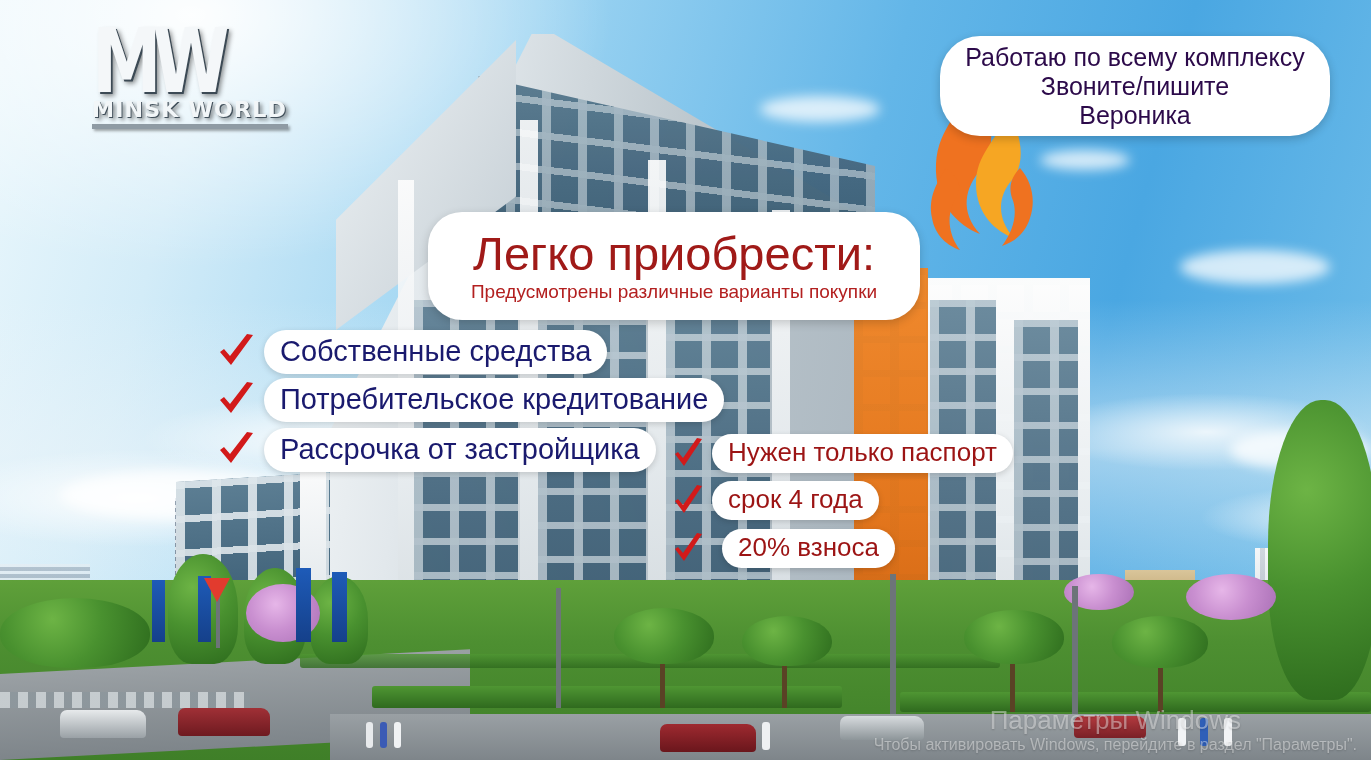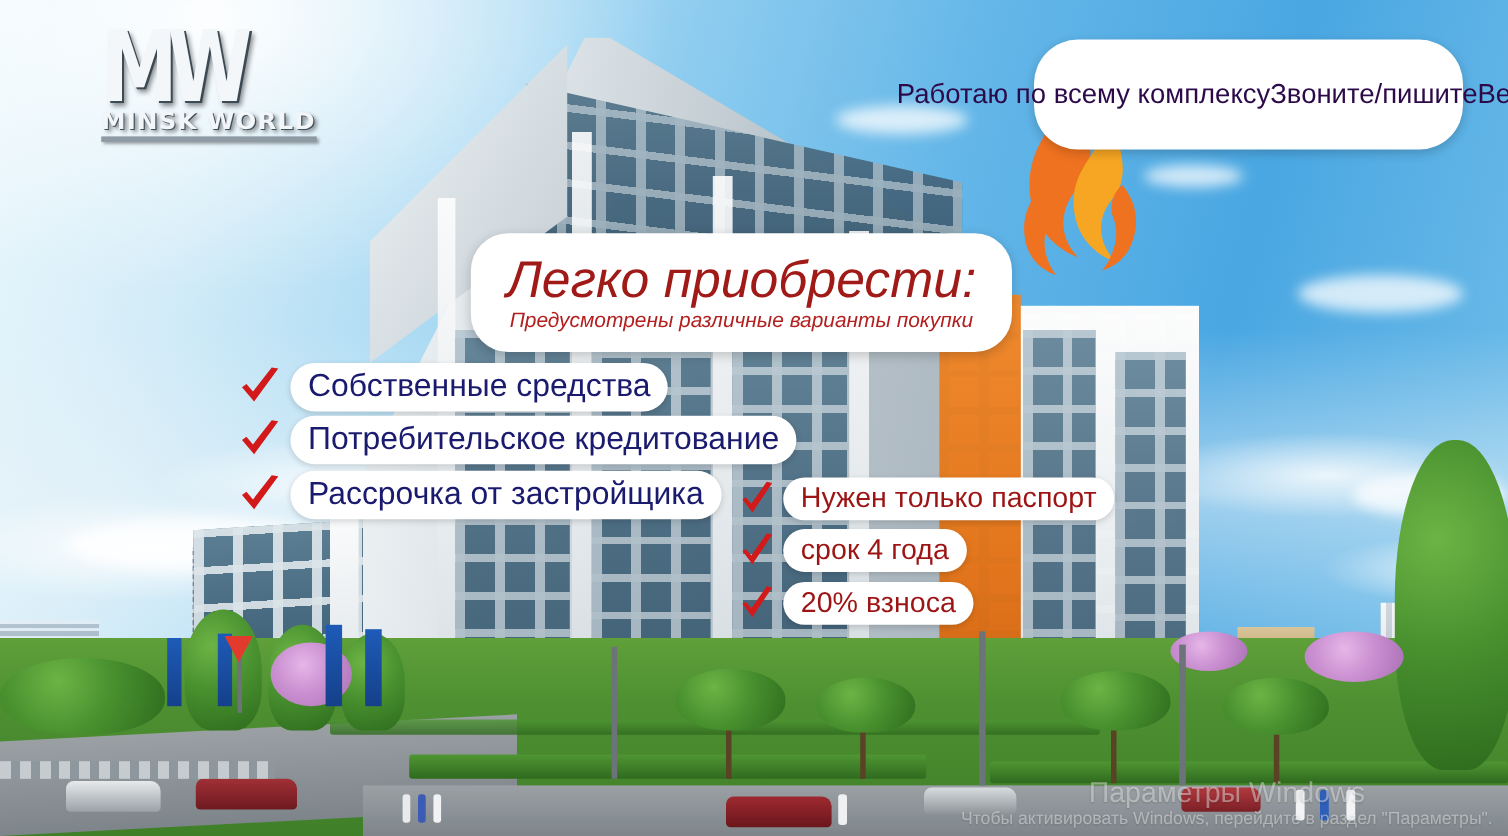--- a/index.html
+++ b/index.html
@@ -68,26 +68,26 @@
     text-shadow:2px 2px 0 #3c4a55, 4px 4px 5px rgba(0,0,0,.45);
     transform:scaleY(1.18) scaleX(.92);transform-origin:left top;}
   .logo-word{font-family:"DejaVu Sans",sans-serif;font-weight:bold;font-size:21px;color:#f2f6f8;
     letter-spacing:1px;margin-top:6px;
     text-shadow:1px 1px 0 #42505b, 3px 3px 4px rgba(0,0,0,.45);
     transform:scaleX(1.06);transform-origin:left top;}
   .logo-bar{width:196px;height:5px;background:#8f9ba4;margin-top:2px;
     box-shadow:2px 2px 3px rgba(0,0,0,.35);}
   .contact-box{position:absolute;left:940px;top:36px;width:390px;height:100px;
     background:#fff;border-radius:40px;box-shadow:0 3px 10px rgba(0,0,0,.2);
-    display:flex;flex-direction:row;align-items:center;justify-content:center;}
+    display:flex;flex-direction:column;align-items:center;justify-content:center;}
   .contact-line{color:#2c0a4a;font-size:25px;line-height:29px;white-space:nowrap;}
 
   .head-box{position:absolute;left:428px;top:212px;width:492px;height:108px;
     background:#fff;border-radius:34px;box-shadow:0 3px 10px rgba(0,0,0,.18);
-    display:flex;flex-direction:column;align-items:center;justify-content:center;font-style:italic;}
+    display:flex;flex-direction:column;align-items:center;justify-content:center;}
   .head-title{color:#a01a18;font-size:47px;line-height:50px;white-space:nowrap;}
   .head-sub{color:#b32020;font-size:19px;line-height:22px;white-space:nowrap;margin-top:2px;}
 
   .bullet{position:absolute;display:flex;align-items:center;justify-content:flex-end;}
   .check{flex:0 0 auto;margin-right:8px;}
   .bullet-pill{background:#fff;border-radius:26px;padding:4px 16px 6px 16px;
     box-shadow:0 2px 6px rgba(0,0,0,.16);white-space:nowrap;}
   .bullet-text{color:#1a1a6e;font-size:29px;line-height:34px;}
   .sub-pill{background:#fff;border-radius:26px;padding:3px 16px 5px 16px;
     box-shadow:0 2px 6px rgba(0,0,0,.16);white-space:nowrap;}
@@ -314,21 +314,21 @@
 
   <div class="bullet" style="left:672px;top:481px;">
     <svg class="check" width="32" height="34" viewBox="0 0 32 34" aria-hidden="true">
       <path d="M3 17 L12 29 L30 2 L25 1 L11 21 L6 15 Z" fill="#d21a1a"></path>
     </svg>
     <div class="sub-pill">
       <span class="sub-text">срок 4 года</span>
     </div>
   </div>
 
-  <div class="bullet" style="left:672px;top:529px;">
+  <div class="bullet" style="left:672px;top:529px;gap:10px;">
     <svg class="check" width="32" height="34" viewBox="0 0 32 34" aria-hidden="true">
       <path d="M3 17 L12 29 L30 2 L25 1 L11 21 L6 15 Z" fill="#d21a1a"></path>
     </svg>
     <div class="sub-pill">
       <span class="sub-text">20% взноса</span>
     </div>
   </div>
 
   <div class="wm">
     <div class="wm-t">Параметры Windows</div>

